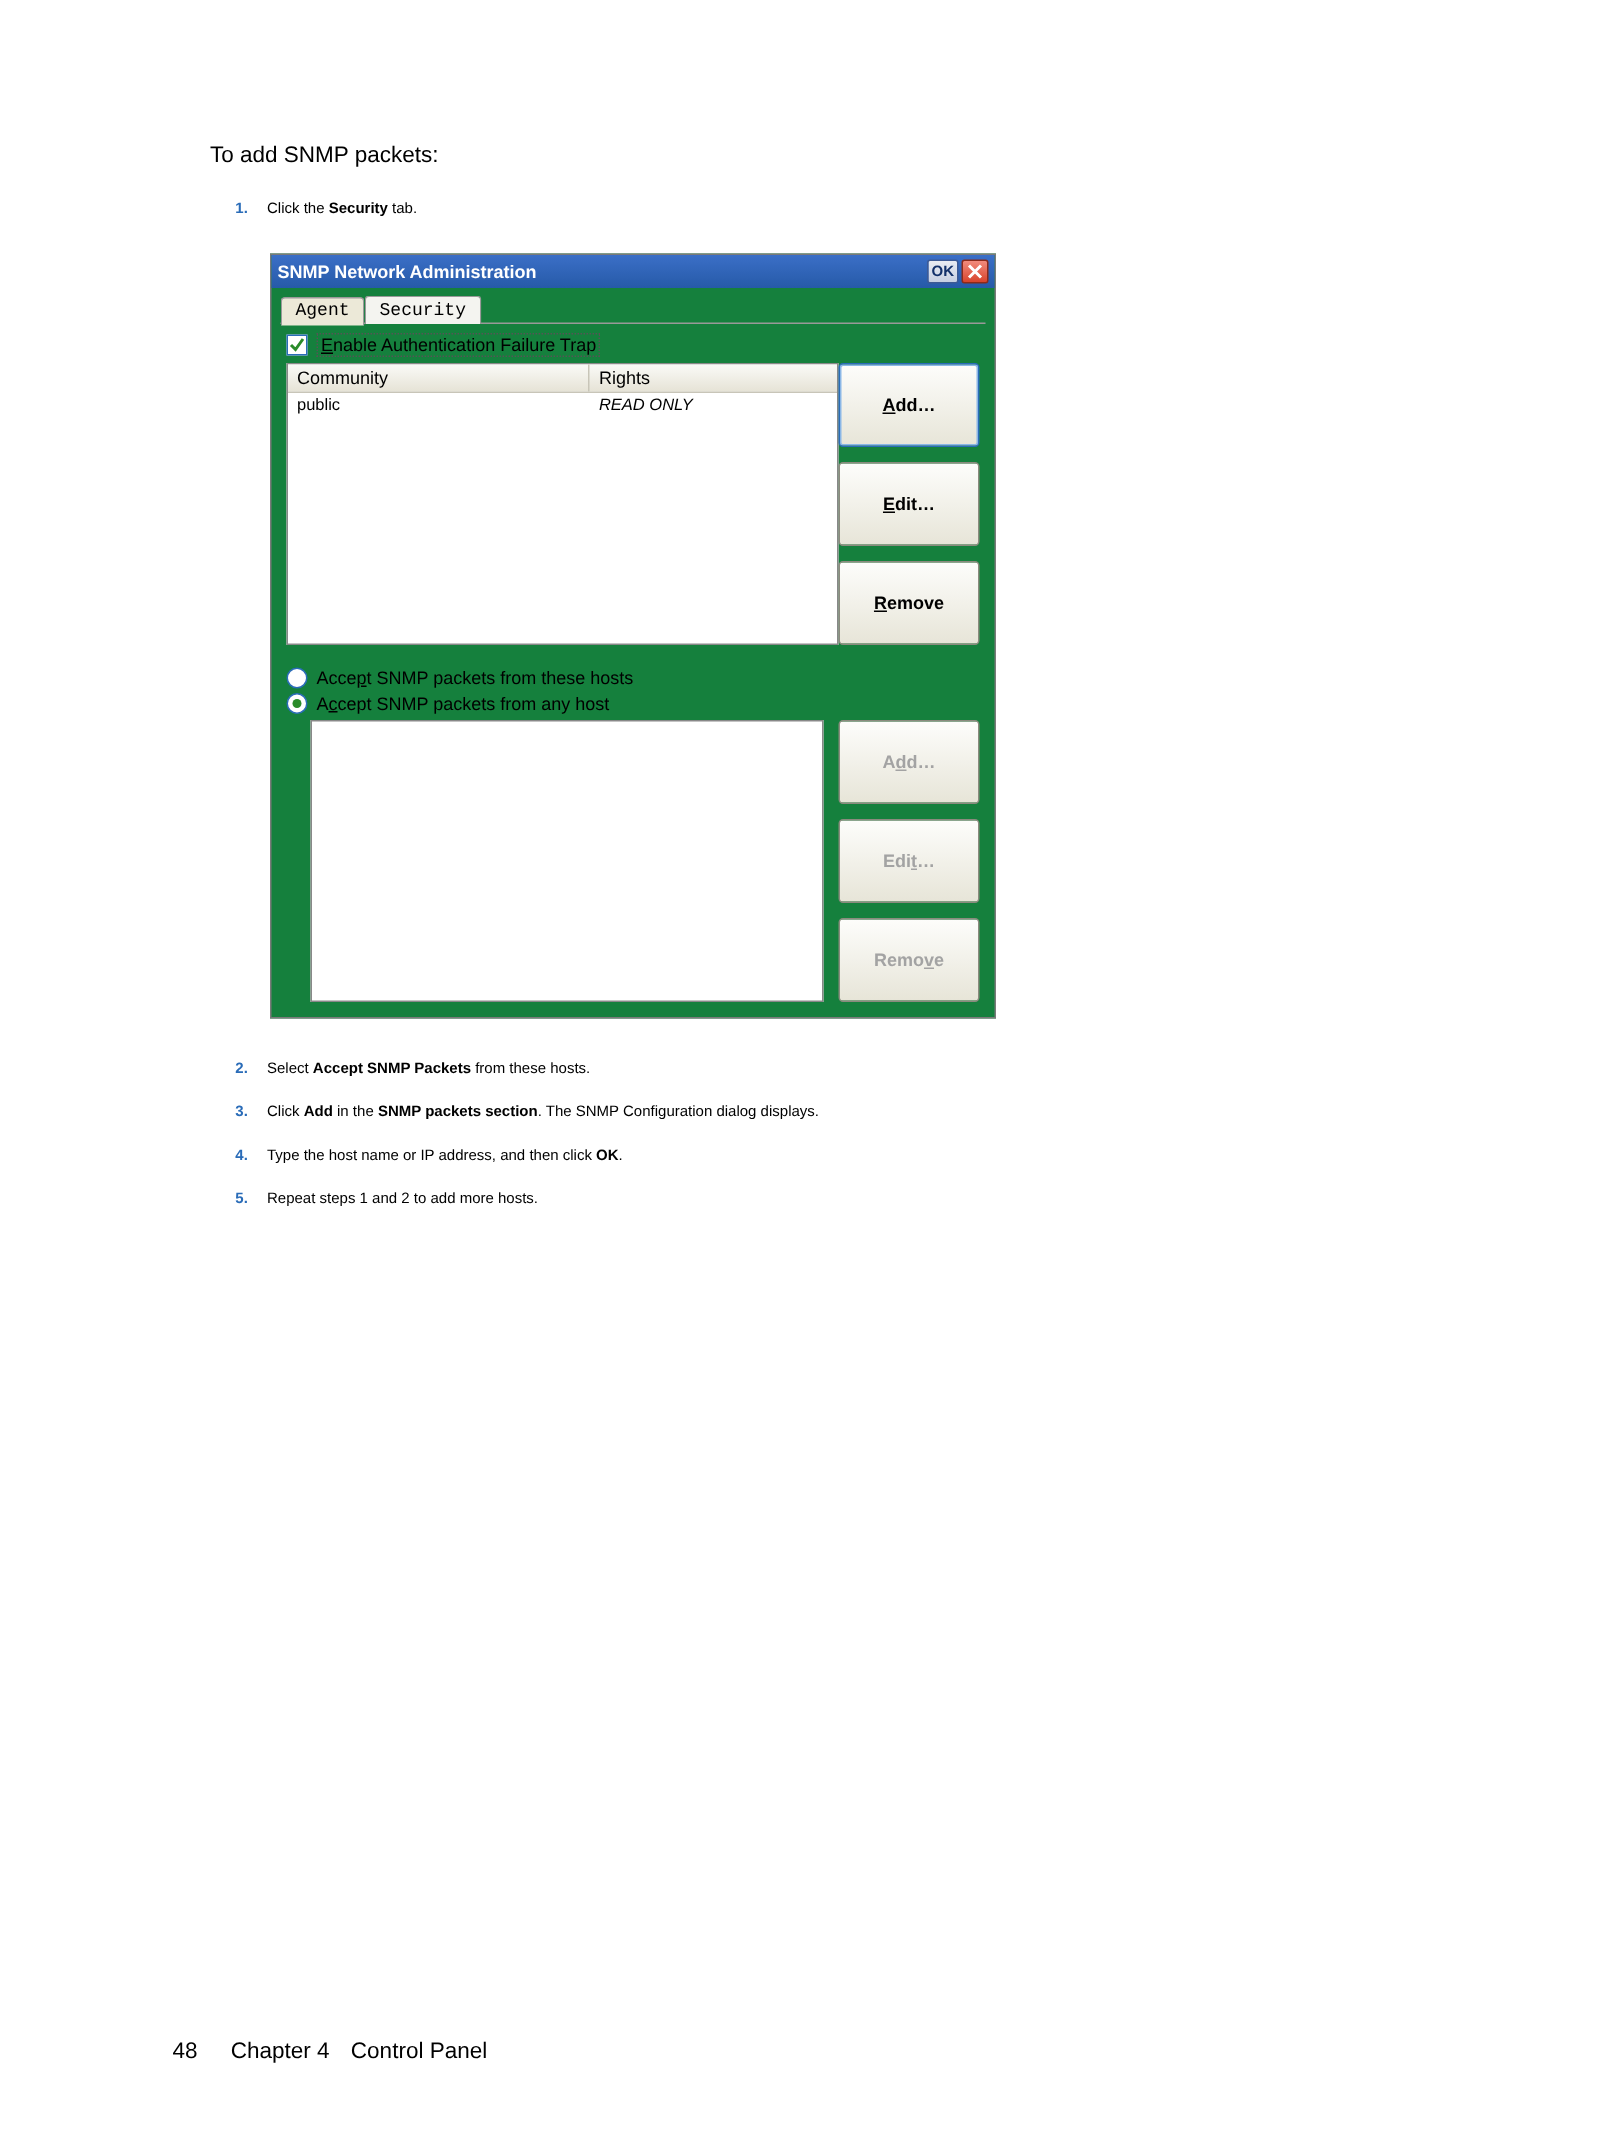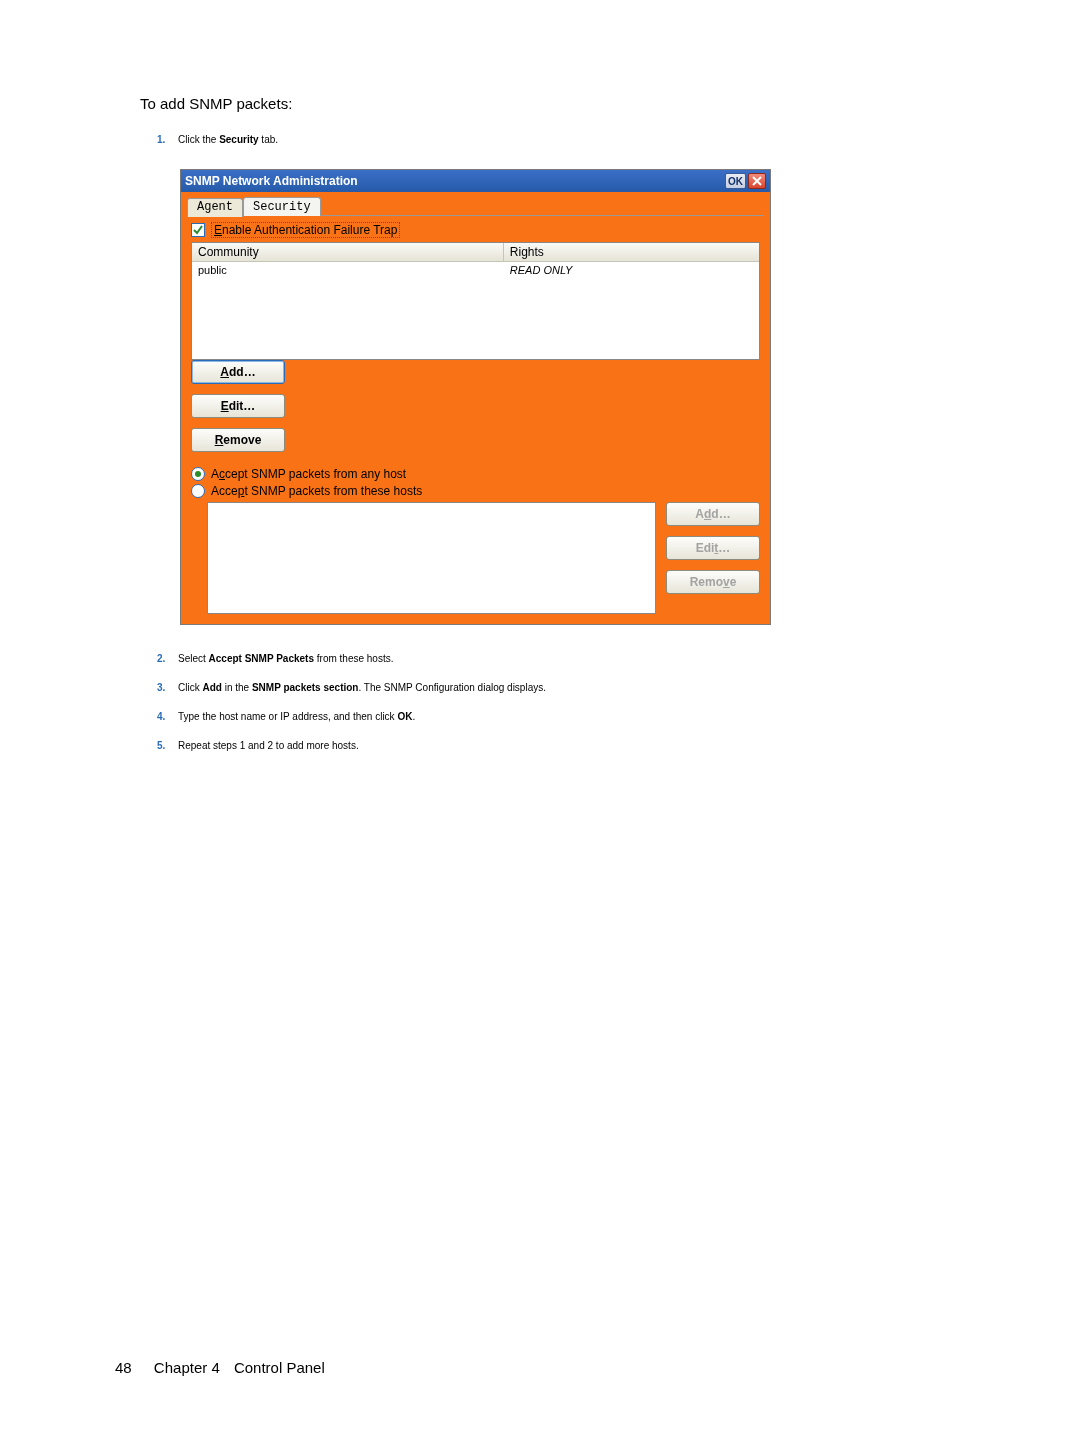--- a/index.html
+++ b/index.html
@@ -31,22 +31,22 @@
   }
   ol.steps li::marker {
     color: #2a6cb8;
     font-weight: bold;
   }
   .bold { font-weight: bold; }
 
   
   .dialog-wrap {
     margin: 8px 0 28px 40px;
-    width: 591px;
-    background: #f97316;
+    width: 484px;
+    background: #15803d;
     border: 1px solid #7a7a7a;
   }
   .titlebar {
     height: 22px;
     background: linear-gradient(to bottom, #3b6fc7, #265aa8);
     display: flex;
     align-items: center;
     padding: 0 4px;
     gap: 4px;
     color: #fff;
@@ -121,21 +121,20 @@
     border: 1px dotted #555;
     padding: 0 2px;
   }
   .section-title {
     font-weight: bold;
     margin: 4px 0 2px 4px;
   }
   .list-and-btns {
     display: flex;
     margin: 2px 4px;
-    flex-direction: column;
   }
   .listview {
     border: 1px solid #888;
     background: #fff;
     flex: 1;
     min-height: 118px;
   }
   .lv-headers {
     display: flex;
     background: linear-gradient(to bottom, #fafaf7, #e6e3d6);
@@ -160,21 +159,21 @@
   .btn-stack {
     display: flex;
     flex-direction: column;
     gap: 10px;
     width: 94px;
   }
   .winbtn {
     background: linear-gradient(to bottom, #fdfdfb, #e7e5d8);
     border: 1px solid #8b8b7e;
     border-radius: 3px;
-    padding: 4px 2px;
+    padding: 20px 2px;
     text-align: center;
     font-size: 12px;
     font-weight: bold;
     font-family: Tahoma, sans-serif;
   }
   .winbtn.default {
     border: 1px solid #2a6cb8;
     box-shadow: inset 0 0 0 1px #8bb7e6;
   }
   .winbtn.disabled {
@@ -277,28 +276,28 @@
         <div class="btn-stack">
           <div class="winbtn default"><span class="u">A</span>dd…</div>
           <div class="winbtn"><span class="u">E</span>dit…</div>
           <div class="winbtn"><span class="u">R</span>emove</div>
         </div>
       </div>
 
       <div style="height:10px"></div>
 
       <div class="radio-row">
+        <div class="radio"></div>
+        <span>Acce<span class="u">p</span>t SNMP packets from these hosts</span>
+      </div>
+      <div class="radio-row">
         <div class="radio">
             <div class="dot"></div>
           </div>
         <span>A<span class="u">c</span>cept SNMP packets from any host</span>
-      </div>
-      <div class="radio-row">
-        <div class="radio"></div>
-        <span>Acce<span class="u">p</span>t SNMP packets from these hosts</span>
       </div>
 
       <div class="hosts-area">
         <div class="hosts-list"></div>
         <div class="btn-stack">
           <div class="winbtn disabled">A<span class="u">d</span>d…</div>
           <div class="winbtn disabled">Edi<span class="u">t</span>…</div>
           <div class="winbtn disabled">Remo<span class="u">v</span>e</div>
         </div>
       </div>

